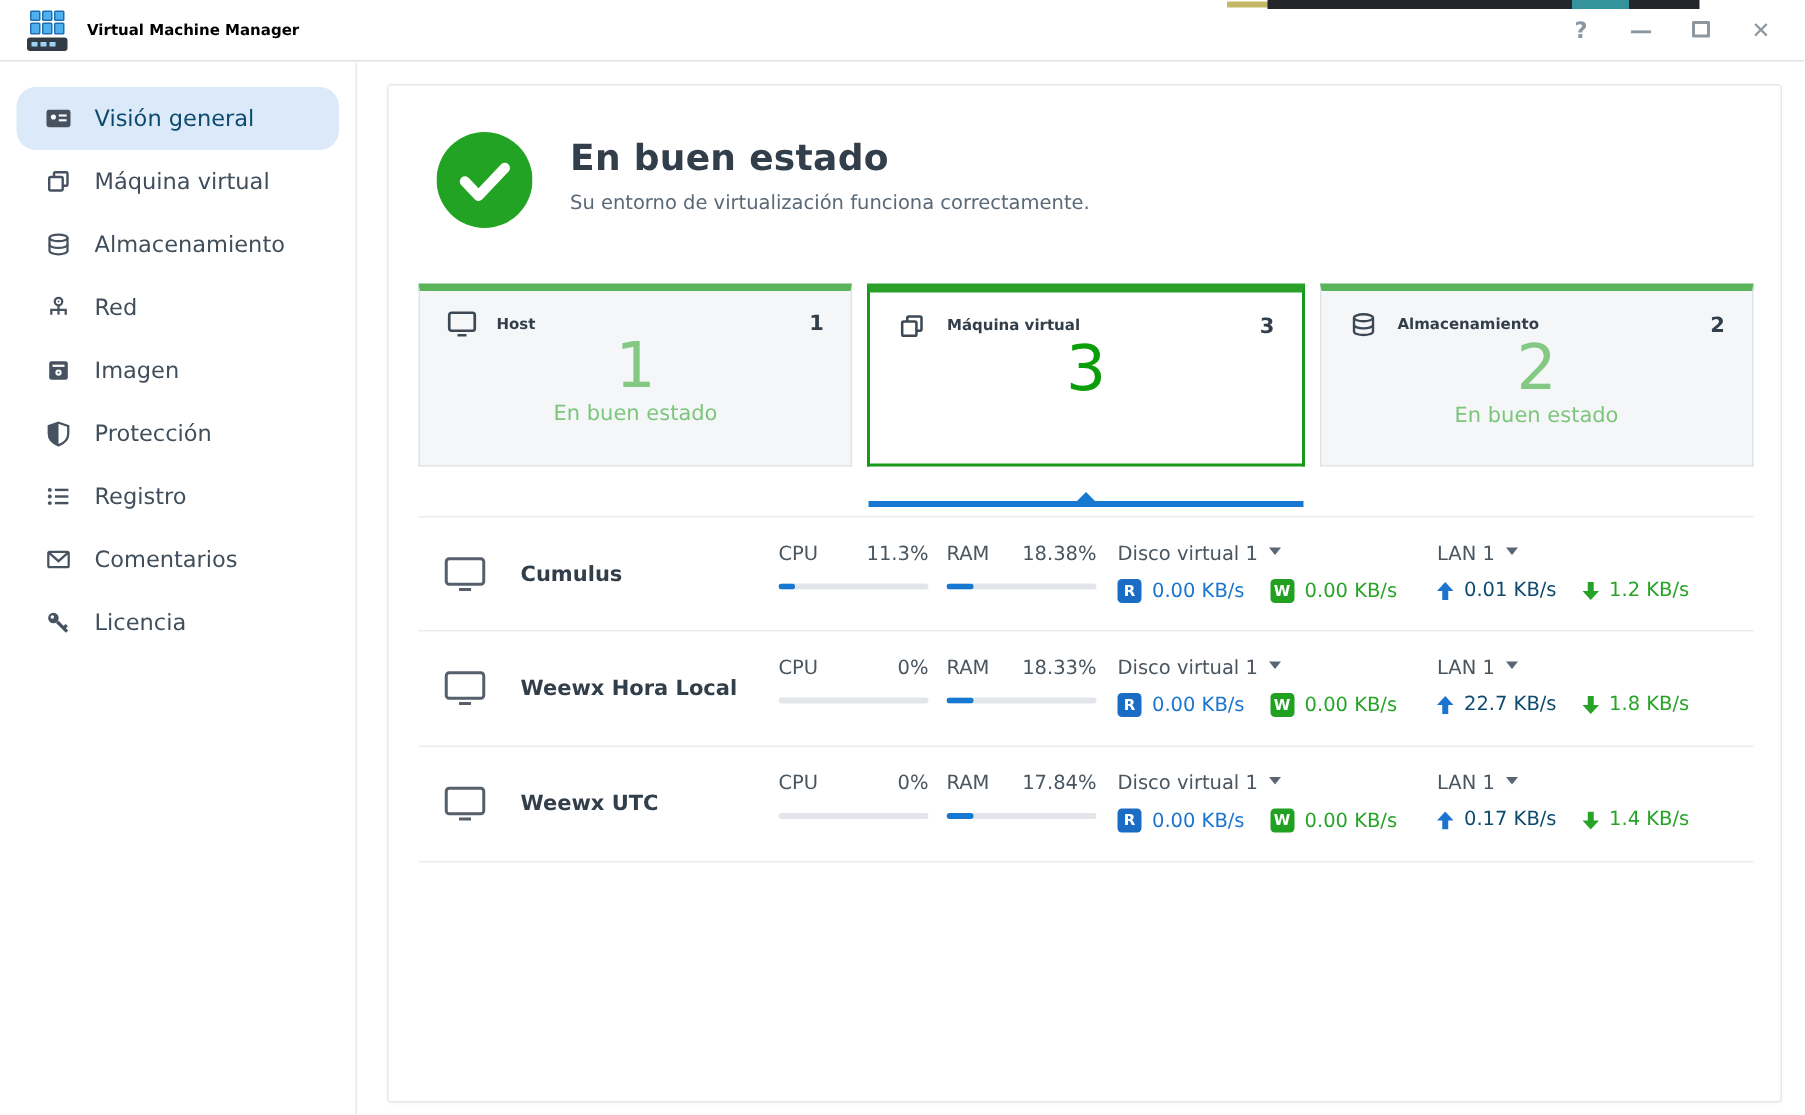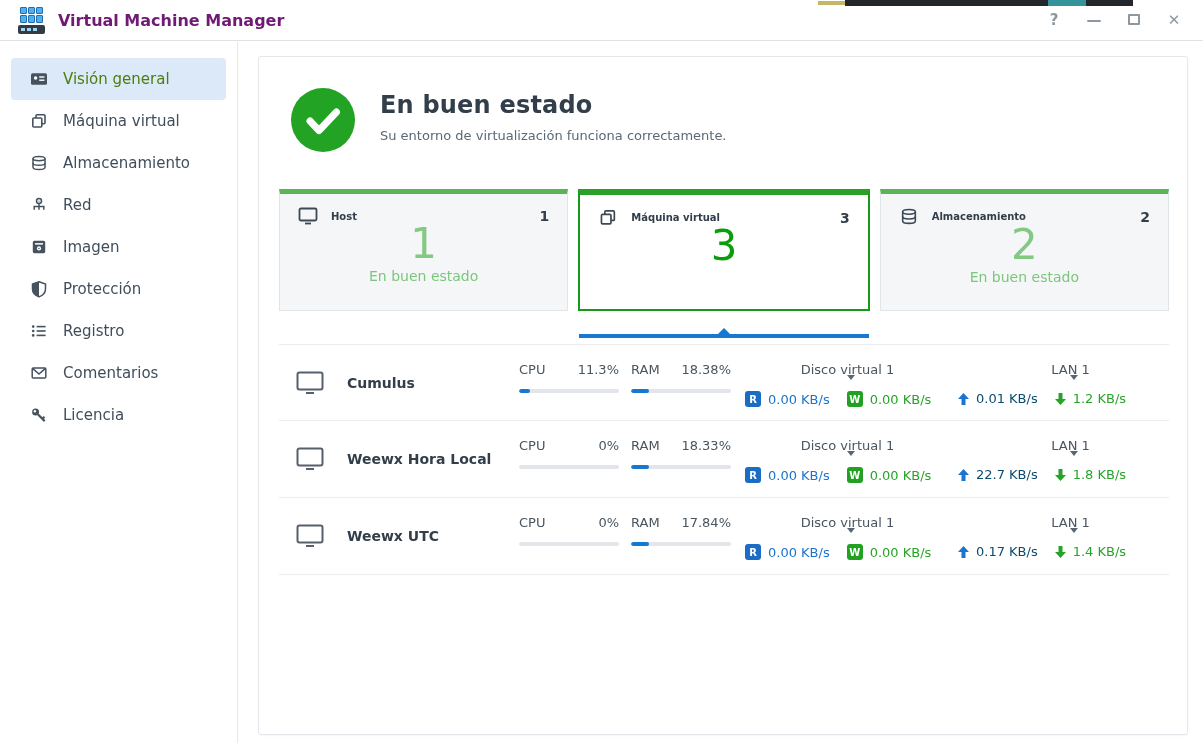--- a/index.html
+++ b/index.html
@@ -21,33 +21,33 @@
     background:#ffffff; border-bottom:1px solid #dde2e6;
     display:flex; align-items:center; padding:0 14px; z-index:4;
   }
   .app-icon { width:27px; height:27px; position:relative; margin-left:4px; }
   .app-icon .grid { position:absolute; left:2px; top:0; width:23px; height:16px;
     display:grid; grid-template-columns:repeat(3,1fr); grid-template-rows:repeat(2,1fr); gap:1px; }
   .app-icon .grid i { background:#4fb0f0; border:1px solid #1f6fb0; border-radius:1px; }
   .app-icon .base { position:absolute; left:0; bottom:0; width:27px; height:9px;
     background:#323c46; border-radius:2px; display:flex; gap:2px; align-items:center; padding:0 3px; }
   .app-icon .base i { width:4px; height:3px; background:#9fd4f5; }
-  .win-title { font-size:16px; font-weight:bold; color:#701a75; margin-left:13px; }
+  .win-title { font-size:10px; font-weight:bold; color:#000000; margin-left:13px; }
   .win-controls { margin-left:auto; display:flex; align-items:center; gap:22px; padding-right:6px; }
   .win-btn { color:#8d97a0; font-size:15px; font-weight:bold; cursor:default; line-height:1;
     width:18px; text-align:center; }
   .max-box { width:12px; height:11px; border:2px solid #8d97a0; border-radius:1px; display:inline-block; }
 
   
   .sidebar { position:absolute; left:0; top:42px; width:238px; height:701px;
     background:#ffffff; border-right:1px solid #e6e9ec; padding-top:16px; }
   .side-item { height:42px; margin:0 11px; padding-left:19px; border-radius:4px;
     display:flex; align-items:center; gap:15px; font-size:15px; color:#40
 4e5b; color:#404e5b; }
-  .side-item.selected { background:#dbe9f8; color:#4d7c0f; }
+  .side-item.selected { background:#dbe9f8; color:#0c4a6e;border-radius:13px; }
   .side-item svg { flex:0 0 18px; }
 
   
   .main { position:absolute; left:258px; top:56px; width:930px; height:679px;
     background:#fff; border:1px solid #e4e8ec; border-radius:3px;
     box-shadow:0 1px 2px rgba(0,0,0,0.04); }
 
   .status-header { position:absolute; left:32px; top:31px; display:flex; gap:25px; }
   .status-text h1 { font-size:24px; font-weight:bold; color:#323e4a; margin-top:3px; letter-spacing:0.2px; }
   .status-text p { font-size:13px; color:#5a6977; margin-top:9px; }
@@ -79,21 +79,21 @@
   .row-icon { margin-left:17px; }
   .row-name { margin-left:23px; font-size:14px; font-weight:bold; color:#323e4a; }
   .stat { position:absolute; top:17px; }
   .g-cpu { left:240px; width:100px; }
   .g-ram { left:352px; width:100px; }
   .g-disk { left:466px; width:205px; }
   .g-lan { left:679px; width:225px; }
   .stat-line1 { display:flex; justify-content:space-between; font-size:13px; color:#49555f; }
   .bar { margin-top:12px; height:4px; border-radius:2px; background:#e2e6ea; overflow:hidden; }
   .bar > i { display:block; height:4px; border-radius:2px; background:#1778d2; }
-  .dd-label { font-size:13px; color:#49555f; display:flex; align-items:center;flex-direction:column; }
+  .dd-label { font-size:13px; color:#49555f; display:flex; align-items:center; }
   .caret { display:inline-block; margin-left:7px; width:0; height:0;
     border-left:4px solid transparent; border-right:4px solid transparent;
     border-top:5px solid #5a6673; position:relative; top:-2px; }
   .io-line { display:flex; align-items:center; margin-top:9px; font-size:13px; }
   .badge { width:16px; height:16px; border-radius:3px; color:#fff; font-size:10px; font-weight:bold;
     display:inline-flex; align-items:center; justify-content:center; margin-right:7px; }
   .badge.r { background:#1a6cc4; }
   .badge.w { background:#22a022; }
   .val-read { color:#1b74cf; margin-right:17px; }
   .val-write { color:#27a427; }

